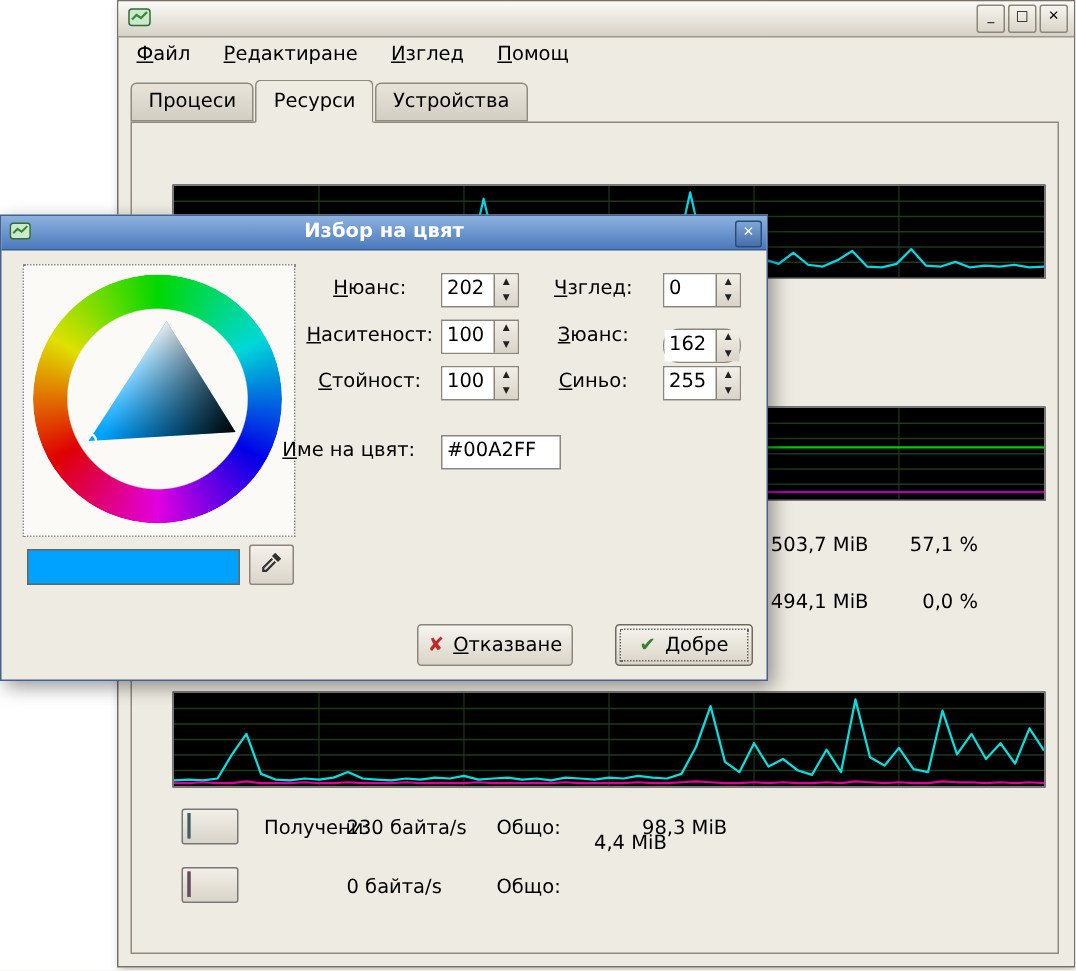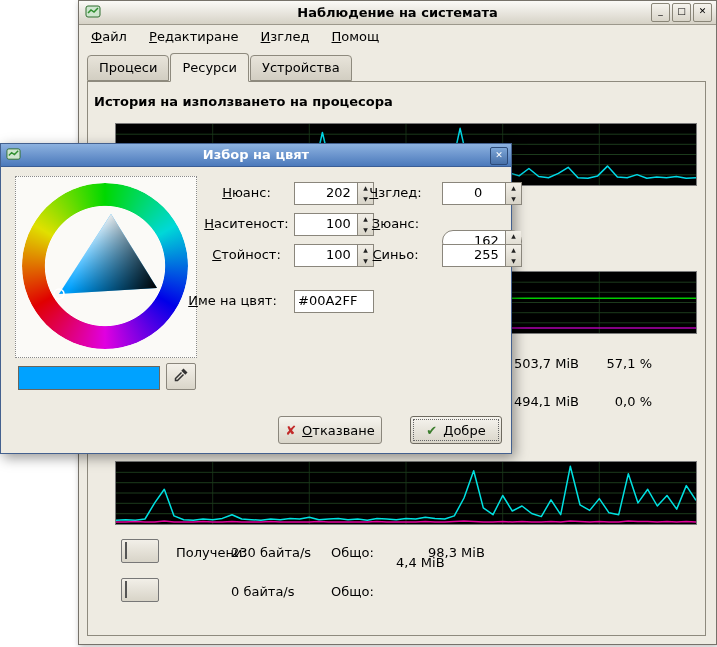--- a/index.html
+++ b/index.html
@@ -44,21 +44,21 @@
                background:linear-gradient(#7da6d8,#466fa8); border:1px solid #2c4a78; border-radius:2px;
                color:#fff; font-size:9px; line-height:14px; text-align:center; }
   .wheel-box { position:absolute; left:14px; top:32px; width:180px; height:180px;
                border:1px dotted #8a8a8a; background:#fbfaf7; }
   .wheel { position:absolute; left:6px; top:6px; width:166px; height:166px; border-radius:50%;
            background:conic-gradient(#00d800,#00d8d8,#0000e8,#e000e0,#e00000,#e0e000,#00d800);
            -webkit-mask:radial-gradient(closest-side, transparent 72%, #000 73%);
            mask:radial-gradient(closest-side, transparent 72%, #000 73%); }
   .triangle-svg { position:absolute; left:29px; top:29px; }
   .dlg-label { position:absolute; width:85px; text-align:center; white-space:nowrap; }
-  .spin { position:absolute; width:50px; height:21px; display:flex; border:1px solid #8a867c; background:#fff;padding-left:28px; }
+  .spin { position:absolute; width:50px; height:21px; display:flex; border:1px solid #8a867c; background:#fff; }
   .spin-val { flex:1; padding:2px 0 0 3px; background:#fff; }
   .spin-ctrl { width:15px; display:flex; flex-direction:column; border-left:1px solid #8a867c;
                background:linear-gradient(#f2efe8,#d8d4c8); }
   .arr { flex:1; font-size:6px; line-height:10px; text-align:center; color:#222; }
   .entry { position:absolute; left:293px; top:146px; width:72px; height:17px; background:#fff;
            border:1px solid #8a867c; padding:2px 3px; }
   .preview { position:absolute; left:17px; top:222px; width:140px; height:22px; border:1px solid #6a665c; }
   .dropper-btn { position:absolute; left:165px; top:219px; width:30px; height:27px;
                  border:1px solid #8a867c; border-radius:2px; background:linear-gradient(#f4f1ea,#d9d5c9);
                  text-align:center; padding-top:3px; box-sizing:border-box; }
@@ -76,42 +76,40 @@
 <div class="desktop">
 
   <div class="window-main">
     <div class="titlebar-main">
       <span class="app-icon">
         <svg width="16" height="16" viewBox="0 0 16 16">
           <rect x="1" y="2" width="14" height="11" rx="2" fill="#cfe6cf" stroke="#2f6e2f"></rect>
           <polyline points="3,9 6,6 9,8 13,4" stroke="#2f8f2f" stroke-width="1.5" fill="none"></polyline>
         </svg>
       </span>
-      <span class="title-text">Наблюдение на системата</span>
       <span class="win-controls">
         <span class="win-btn">_</span>
         <span class="win-btn">□</span>
         <span class="win-btn">✕</span>
       </span>
     </div>
 
     <div class="menubar">
       <span class="menu-item"><u>Ф</u><span>айл</span></span>
       <span class="menu-item"><u>Р</u><span>едактиране</span></span>
       <span class="menu-item"><u>И</u><span>зглед</span></span>
       <span class="menu-item"><u>П</u><span>омощ</span></span>
     </div>
 
     <div class="tabs">
       <span class="tab">Процеси</span><span class="tab active">Ресурси</span><span class="tab">Устройства</span>
     </div>
 
     <div class="notebook"></div>
 
-    <div class="section-title">История на използването на процесора</div>
 
     <div class="chart" style="left:36px; top:122px; width:580px; height:61px;"><svg xmlns="http://www.w3.org/2000/svg" width="580" height="61">
           <line x1="96.7" y1="0" x2="96.7" y2="61" stroke="#152d15" stroke-width="1"></line>
           <line x1="193.3" y1="0" x2="193.3" y2="61" stroke="#152d15" stroke-width="1"></line>
           <line x1="290.0" y1="0" x2="290.0" y2="61" stroke="#152d15" stroke-width="1"></line>
           <line x1="386.7" y1="0" x2="386.7" y2="61" stroke="#152d15" stroke-width="1"></line>
           <line x1="483.3" y1="0" x2="483.3" y2="61" stroke="#152d15" stroke-width="1"></line>
           <line x1="0" y1="10.2" x2="580" y2="10.2" stroke="#1c3a1c" stroke-width="1"></line>
           <line x1="0" y1="20.3" x2="580" y2="20.3" stroke="#1c3a1c" stroke-width="1"></line>
           <line x1="0" y1="30.5" x2="580" y2="30.5" stroke="#1c3a1c" stroke-width="1"></line>
@@ -234,21 +232,21 @@
     <div class="dlg-label" style="left:352px; top:41px;"><u>Ч</u><span>зглед:</span></div>
     <div class="spin" style="left:441px; top:38px;">
       <span class="spin-val">0</span>
       <span class="spin-ctrl">
           <span class="arr">▲</span>
           <span class="arr">▼</span>
         </span>
     </div>
 
     <div class="dlg-label" style="left:352px; top:72px;"><u>З</u><span>юанс:</span></div>
-    <div class="spin" style="left:441px; top:86px;border-radius:11px;">
+    <div class="spin" style="left:441px; top:75px;border-radius:11px;">
       <span class="spin-val">162</span>
       <span class="spin-ctrl">
           <span class="arr">▲</span>
           <span class="arr">▼</span>
         </span>
     </div>
 
     <div class="dlg-label" style="left:352px; top:103px;"><u>С</u><span>иньо:</span></div>
     <div class="spin" style="left:441px; top:100px;">
       <span class="spin-val">255</span>

